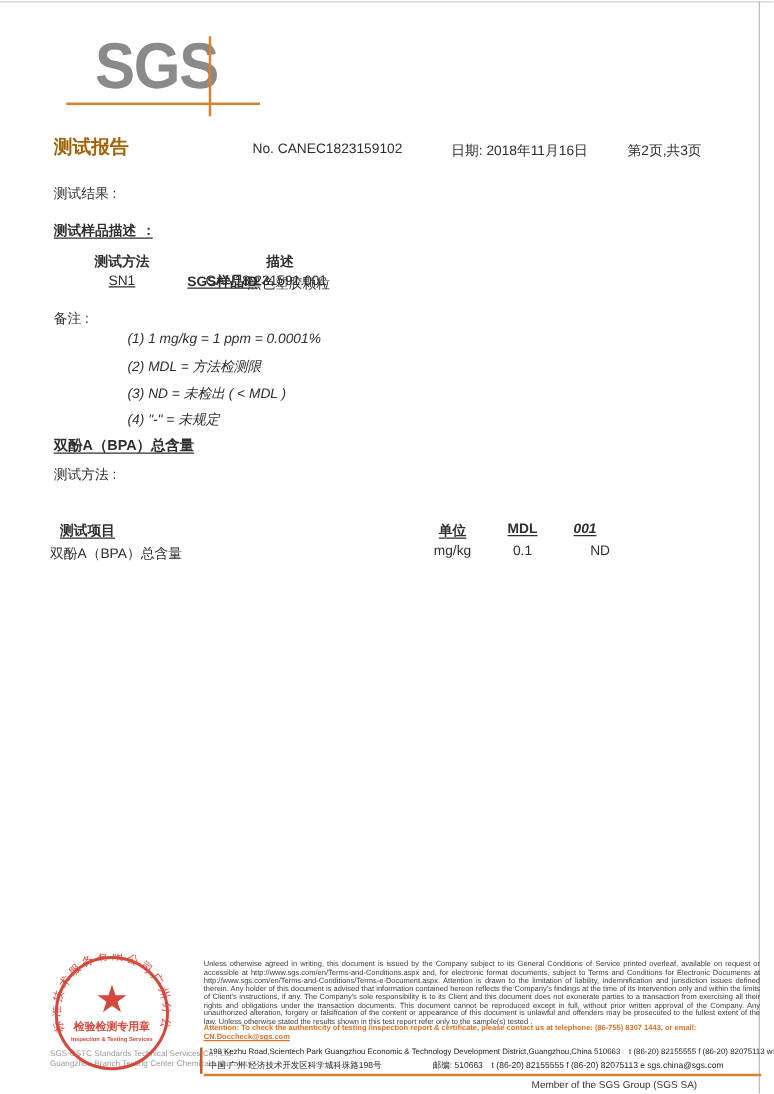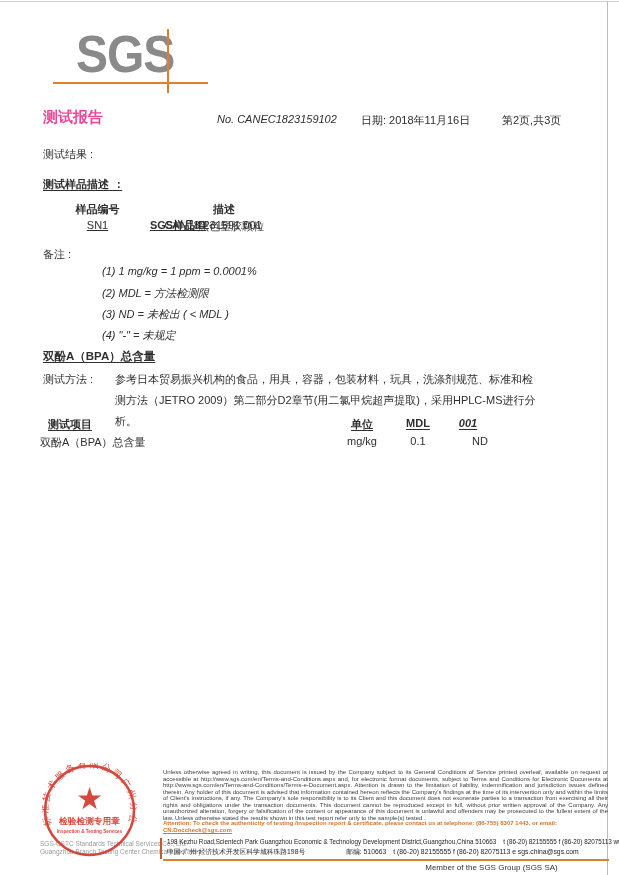--- a/index.html
+++ b/index.html
@@ -11,23 +11,23 @@
   .edge-top{left:0;top:1px;width:619px;height:1px;background:#cfcfcf;}
   .edge-right{left:607px;top:1px;width:1px;height:874px;background:#bdbdbd;}
 
   
   .logo-text{left:76px;top:24px;font-size:48px;font-weight:700;color:#8a8a8a;
     letter-spacing:-1px;transform:scaleY(1.08);transform-origin:left top;}
   .logo-hline{left:53px;top:82px;width:155px;height:2px;background:#d9812f;}
   .logo-vline{left:167px;top:29px;width:2px;height:64px;background:#d9812f;}
 
   
-  .report-title{left:43px;top:108px;font-size:15px;font-weight:700;color:#ec4899;}
+  .report-title{left:43px;top:108px;font-size:15px;font-weight:700;color:#a16207;}
   .hdr{font-size:11px;color:#2f2f2f;}
-  .report-no{left:217px;top:113px;font-style:italic;}
+  .report-no{left:202px;top:113px;}
   .report-date{left:361px;top:113px;}
   .report-page{left:502px;top:113px;}
 
   .t11{font-size:11px;}
   .bold{font-weight:700;}
   .und{text-decoration:underline;text-underline-offset:2px;}
   .ital{font-style:italic;}
   .ctr{text-align:center;}
 
   .results-label{left:43px;top:147px;}
@@ -85,36 +85,35 @@
   <div class="abs logo-vline"></div>
 
   <div class="abs report-title">测试报告</div>
   <div class="abs hdr report-no">No. CANEC1823159102</div>
   <div class="abs hdr report-date">日期: 2018年11月16日</div>
   <div class="abs hdr report-page">第2页,共3页</div>
 
   <div class="abs t11 results-label">测试结果 :</div>
   <div class="abs t11 bold und sample-heading">测试样品描述 :</div>
 
-  <div class="abs t11 bold ctr s-th1">样品编号</div>
+  <div class="abs t11 bold ctr s-th1">测试方法</div>
   <div class="abs t11 bold ctr s-th2">SGS样品ID</div>
   <div class="abs t11 bold s-th3">描述</div>
   <div class="abs t11 ctr s-td1">SN1</div>
   <div class="abs t11 ctr s-td2">CAN18-231591.001</div>
   <div class="abs t11 s-td3">黑色塑胶颗粒</div>
 
   <div class="abs t11 notes-label">备注 :</div>
   <div class="abs t11 note note1">(1) 1 mg/kg = 1 ppm = 0.0001%</div>
   <div class="abs t11 note note2">(2) MDL = 方法检测限</div>
   <div class="abs t11 note note3">(3) ND = 未检出 ( &lt; MDL )</div>
   <div class="abs t11 note note4">(4) "-" = 未规定</div>
 
   <div class="abs bold und bpa-heading">双酚A（BPA）总含量</div>
   <div class="abs t11 method-label">测试方法 :</div>
-  <div class="abs t11 method-text">参考日本贸易振兴机构的食品，用具，容器，包装材料，玩具，洗涤剂规范、标准和检测方法（JETRO 2009）第二部分D2章节(用二氯甲烷超声提取)，采用HPLC-MS进行分析。</div>
 
   <div class="abs t11 bold und rt-h-item">测试项目</div>
   <div class="abs t11 bold und ctr rt-h-unit">单位</div>
   <div class="abs t11 bold und ctr rt-h-mdl">MDL</div>
   <div class="abs t11 bold und ital ctr rt-h-001">001</div>
   <div class="abs t11 rt-item">双酚A（BPA）总含量</div>
   <div class="abs t11 ctr rt-unit">mg/kg</div>
   <div class="abs t11 ctr rt-mdl">0.1</div>
   <div class="abs t11 ctr rt-001">ND</div>
 

